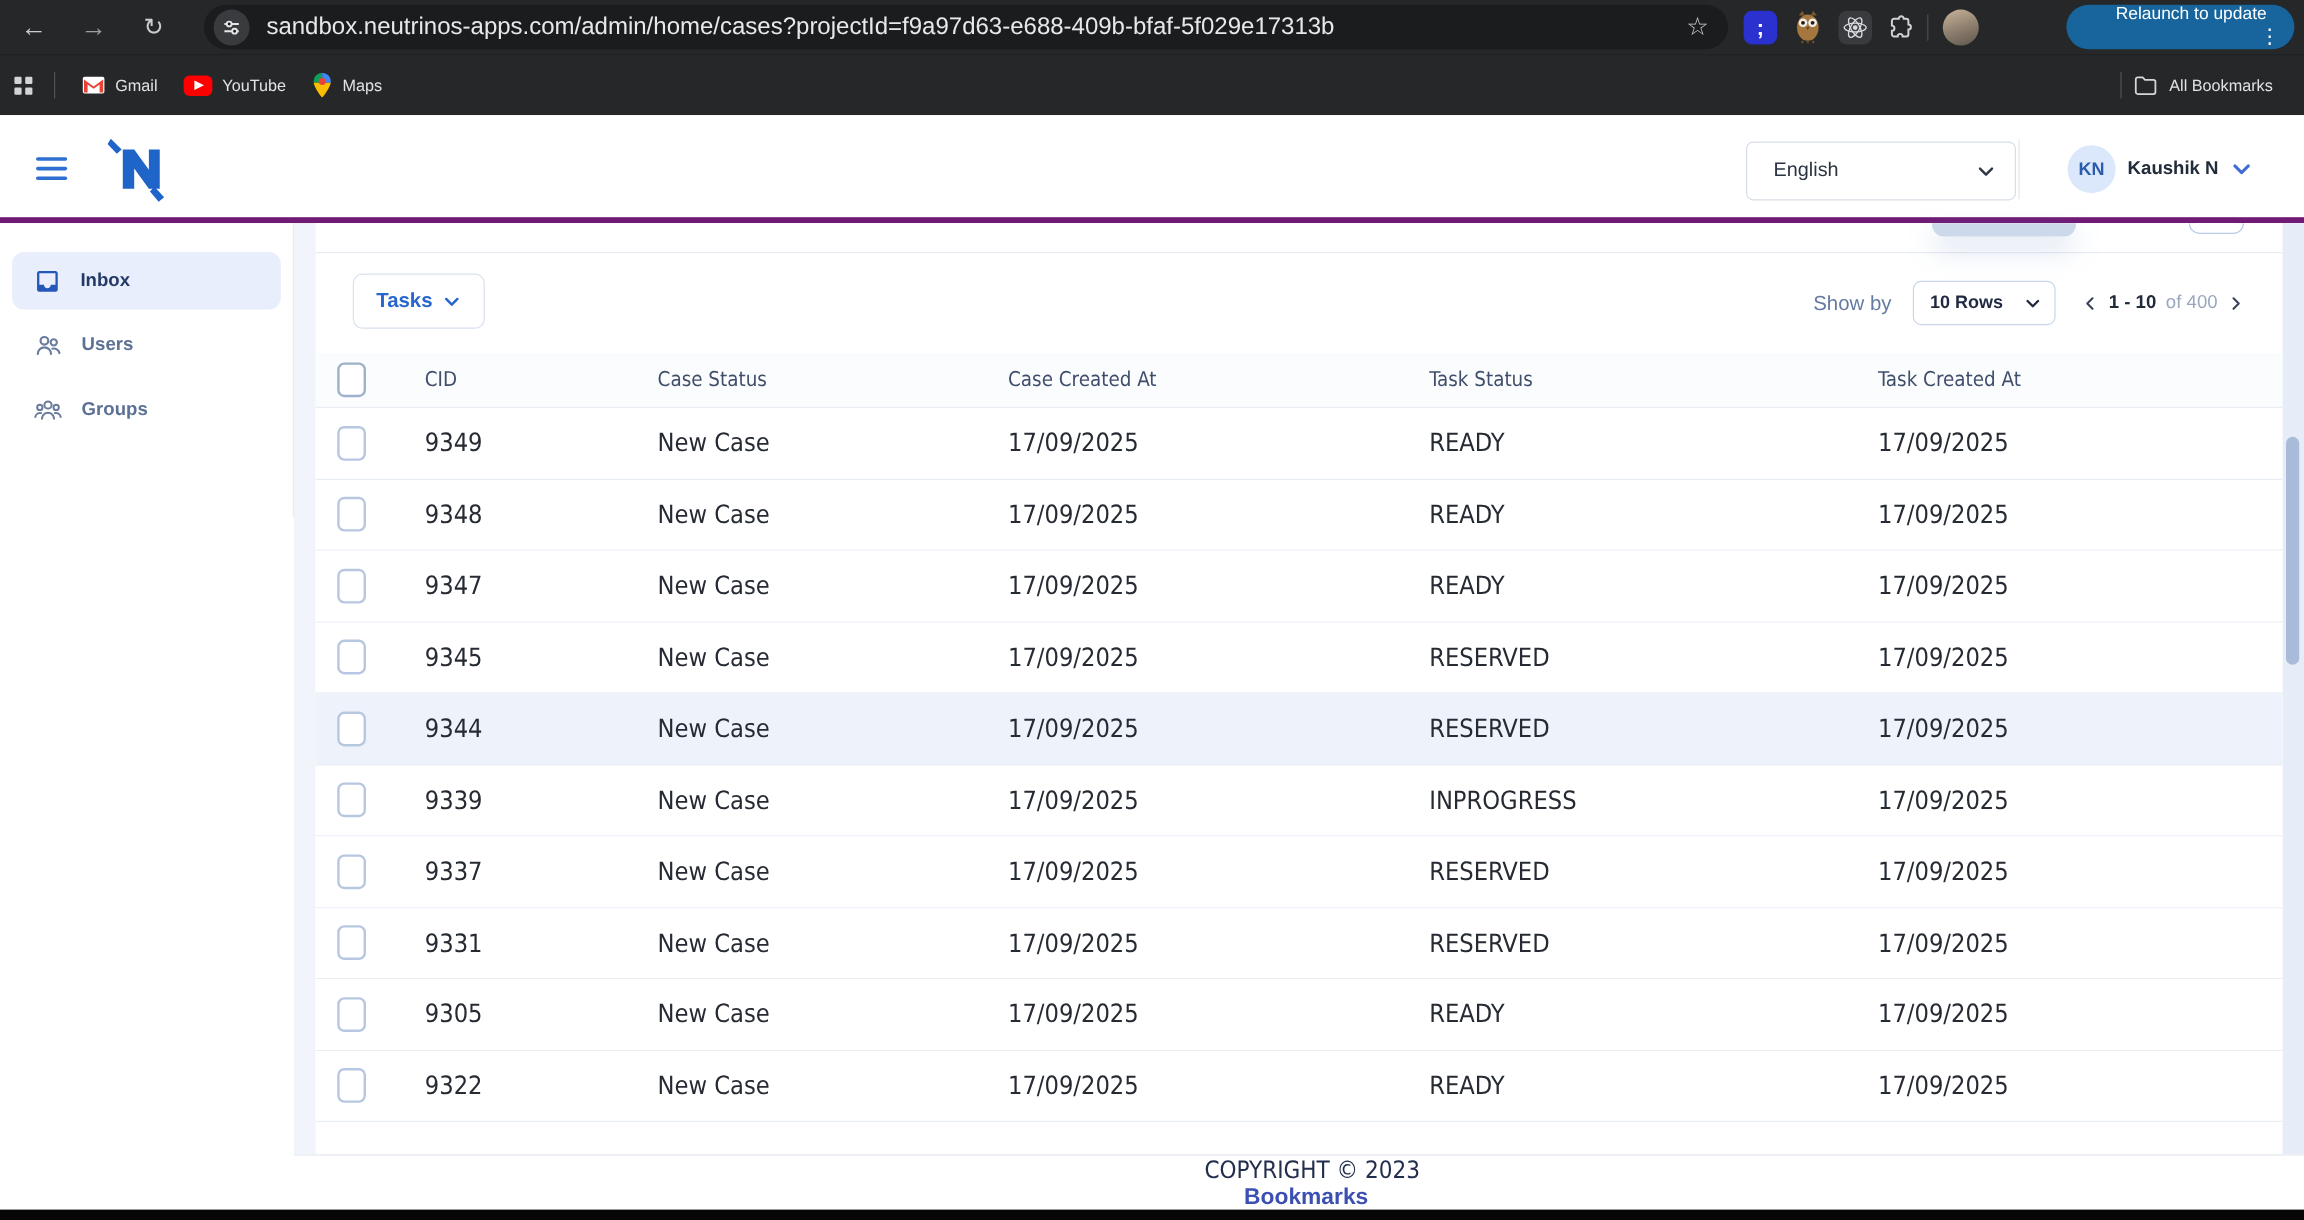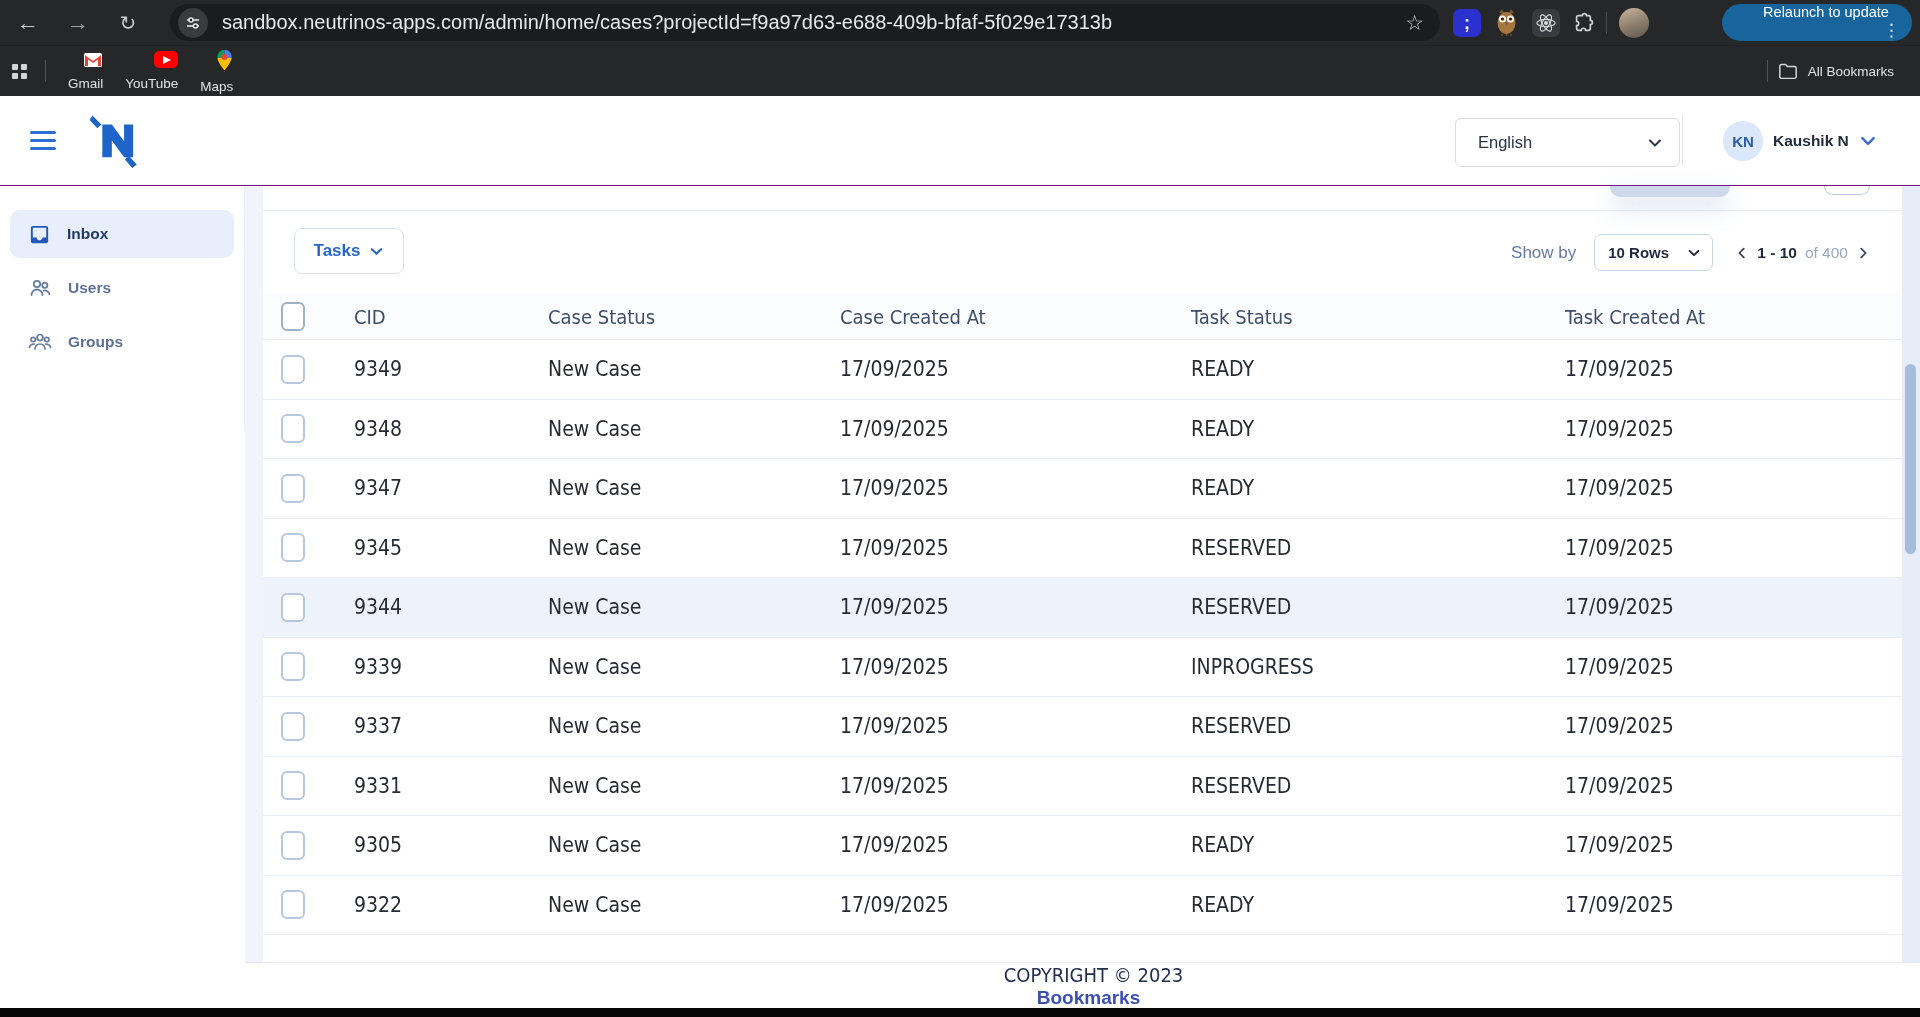--- a/index.html
+++ b/index.html
@@ -25,32 +25,32 @@
   .chrome-avatar { width:30px; height:30px; border-radius:50%;
                    background:linear-gradient(160deg,#c9b49a 0%,#8b7d6c 55%,#5d564e 100%); }
   .relaunch { position:absolute; right:8px; top:4px; height:37px; width:190px; background:#17659c;
               border-radius:19px; color:#fff; font-size:14.5px; display:flex; align-items:center;flex-direction:column; }
   .relaunch-label { margin-left:18px; }
   .relaunch-dots { margin-left:auto; margin-right:12px; font-size:17px; letter-spacing:0; }
 
   
   .bm-bar { position:absolute; left:0; top:45px; width:1920px; height:51px; background:#262729;
             border-top:1px solid #202123; display:flex; align-items:center; color:#e0e2e5; font-size:13.5px; }
-  .bm-item { display:flex; align-items:flex-end; gap:8px; margin-left:22px;flex-direction:column; }
+  .bm-item { display:flex; align-items:center; gap:8px; margin-left:22px; }
   .apps-grid { margin-left:12px; display:grid; grid-template-columns:6px 6px; grid-template-rows:6px 6px; gap:3px; }
   .apps-grid span { background:#d2d5d8; display:block; border-radius:1px; }
   .bm-sep { width:1px; height:22px; background:#515356; margin-left:18px; }
   .bm-right { margin-left:auto; display:flex; align-items:center; gap:10px; margin-right:26px; }
   .yt-icon { width:24px; height:17px; background:#f00; border-radius:5px; position:relative; }
   .yt-icon::after { content:""; position:absolute; left:9px; top:4.5px; border-left:8px solid #fff;
                     border-top:4px solid transparent; border-bottom:4px solid transparent; }
 
   
   .app-header { position:absolute; left:0; top:96px; width:1920px; height:90px; background:#fff;
-                border-bottom:1px solid #701a75; }
+                border-bottom:5px solid #701a75; }
   .hamburger { position:absolute; left:30px; top:35px; width:26px; cursor:pointer; }
   .hamburger span { display:block; height:3px; background:#2e6fd2; border-radius:2px; margin-bottom:5px; }
   .logo { position:absolute; left:86px; top:14px; }
   .lang-select { position:absolute; left:1455px; top:22px; width:225px; height:49px; background:#fff;
                  border:1px solid #d7dde6; border-radius:6px; display:flex; align-items:center; }
   .lang-label { margin-left:22px; font-size:16.5px; color:#2b3342; }
   .lang-chev { margin-left:auto; margin-right:16px; }
   .hdr-sep { position:absolute; left:1682px; top:20px; width:1px; height:50px; background:#e3e7ed; }
   .user-box { position:absolute; left:1723px; top:20px; height:50px; display:flex; align-items:center; gap:10px; cursor:pointer; }
   .user-avatar { width:40px; height:40px; border-radius:50%; background:#dbe7fa; color:#2b5cab; font-weight:bold;
@@ -91,21 +91,21 @@
   .rows-chev { margin-left:auto; margin-right:11px; }
   .pager { display:flex; align-items:center; gap:8px; margin-left:8px; }
   .pager-range { font-size:15.5px; font-weight:600; color:#212b3c; }
   .pager-of { font-size:15.5px; color:#9aa7c0; }
 
   
   .tbl-font { font-family:"DejaVu Sans","Liberation Sans",sans-serif; font-stretch:condensed; }
   .tbl-header, .tbl-row { display:grid; grid-template-columns:73px 194px 292px 351px 374px 1fr;
                           align-items:center; padding-left:18px; }
   .tbl-header { height:46px; background:#fbfcfe; border-bottom:1px solid #e8ecf3; }
-  .tbl-header .cell { font-size:20px; color:#3f4e6b; font-weight:500; }
+  .tbl-header .cell { font-size:17px; color:#3f4e6b; font-weight:500; }
   .tbl-row { height:59.5px; border-bottom:1px solid #e9edf4; background:#fff; cursor:pointer; }
   .tbl-row .cell { font-size:21px; color:#262b33; }
   .tbl-row.row-highlight { background:#edf2fb; }
   .checkbox { width:24px; height:29px; border:2px solid #b7c7e2; border-radius:6px; background:#fff; cursor:pointer; }
   .tbl-header .checkbox { border-color:#9db0cc; }
 
   
   .app-footer { position:absolute; left:0; top:776px; width:1675px; height:46px; background:#fff;
                 border-top:1px solid #e3e9f2; display:flex; align-items:center;flex-direction:column; }
   .copy-text { margin-left:22px; font-size:20px; color:#232e4e; }

